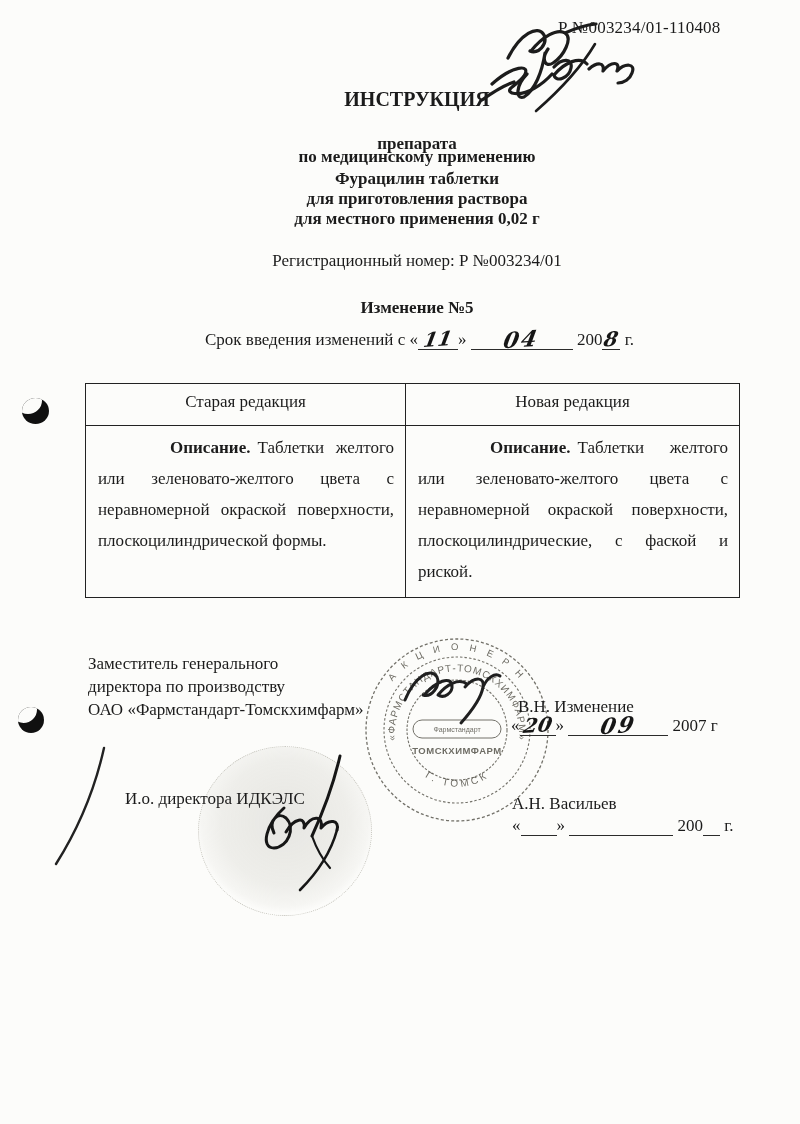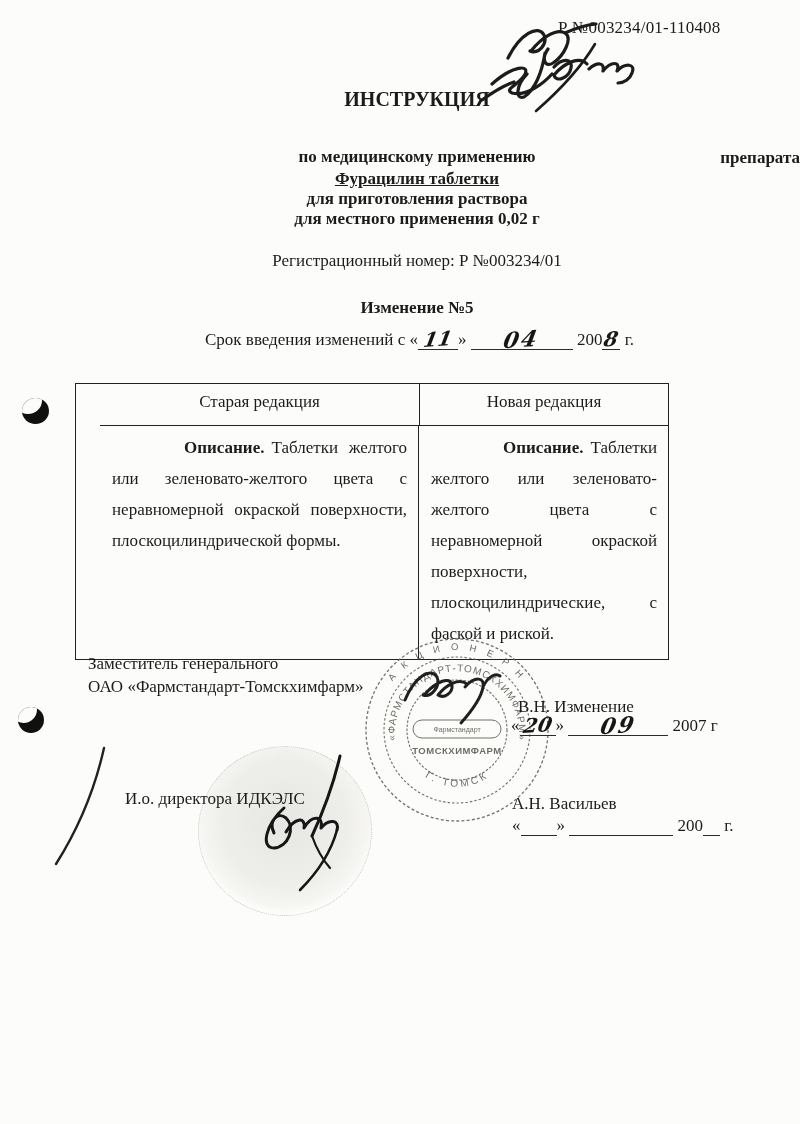--- a/index.html
+++ b/index.html
@@ -43,25 +43,24 @@
     font-weight: 700;
     display: inline-block;
     transform: skewX(-14deg) rotate(-4deg);
     font-size: 20px;
     color: #161616;
   }
   .hw-big { font-size: 22px; letter-spacing: 2px; }
 
   
   .doc-table {
-    left: 75px; top: 383px; width: 594px;
+    left: 85px; top: 383px; width: 655px;
     border: 1.8px solid #222;
     background: transparent;
     z-index: 2;
-    padding-left: 24px;
   }
   .doc-thead { display: flex; border-bottom: 1.8px solid #222; }
   .doc-th {
     text-align: center; font-size: 17px;
     padding: 8px 4px 13px;
   }
   .doc-th-old { width: 320px; border-right: 1.5px solid #222; }
   .doc-th-new { flex: 1; text-align: center; }
   .doc-tbody { display: flex; }
   .doc-td {
@@ -116,23 +115,23 @@
 <svg class="abs ink" style="left:452px; top:4px;" width="310" height="112" viewBox="0 0 310 112">
   <g fill="none" stroke="#1c1c1c" stroke-width="3.2" stroke-linecap="round" stroke-linejoin="round">
     <path d="M 56,54 C 68,30 86,20 92,31 C 96,40 86,51 78,47 M 79,47 C 90,33 105,24 113,29 C 121,34 112,52 101,59 C 93,64 89,55 96,45 M 113,29 C 124,24 134,21 144,20 M 93,49 C 90,68 83,86 72,93 C 63,96 64,81 75,70"></path>
     <path d="M 30,96 C 44,86 56,80 62,78 M 40,80 C 60,62 80,59 72,72 C 66,81 52,85 60,89 C 74,93 92,79 100,70 M 102,63 C 110,54 121,54 119,64 C 117,74 104,79 102,71 C 113,58 128,52 135,60 M 137,65 C 145,58 153,58 151,67 C 159,57 169,57 165,67 C 173,59 184,59 180,69 C 178,75 172,79 166,79"></path>
     <path d="M 143,40 C 130,62 108,86 84,107" stroke-width="2.6"></path>
   </g>
 </svg>
 
 <div class="abs centered t-bold fs20" style="top:88px;">ИНСТРУКЦИЯ</div>
 <div class="abs centered t-bold fs17" style="top:112px;margin-top:35px;">по медицинскому применению</div>
-<div class="abs centered t-bold fs17" style="top:148px;text-align:right;">препарата</div>
-
-<div class="abs centered t-bold fs17" style="top:169px;text-decoration:underline;">Фурацилин таблетки</div>
+<div class="abs centered t-bold fs17" style="top:134px;">препарата</div>
+
+<div class="abs centered t-bold fs17" style="top:169px;">Фурацилин таблетки</div>
 <div class="abs centered t-bold fs17" style="top:189px;">для приготовления раствора</div>
 <div class="abs centered t-bold fs17" style="top:209px;">для местного применения 0,02 г</div>
 
 <div class="abs centered fs17" style="top:251px;">Регистрационный номер: Р №003234/01</div>
 
 <div class="abs centered t-bold fs17" style="top:298px;">Изменение №5</div>
 
 <div class="abs date-intro">
   <span>Срок введения изменений с «</span><span class="blank" style="width:40px;"><span class="hw">11</span></span><span>»</span>
   <span class="blank" style="width:102px;"><span class="hw hw-big">04</span></span>
@@ -153,20 +152,21 @@
       <span class="cell-label">Описание.</span><span>Таблетки желтого или зеленовато-желтого цвета с неравномерной окраской поверхности, плоскоцилиндричес­кие, с фаской и риской.</span>
     </div>
   </div>
 </div>
 
 <div class="abs crescent crescent-1"></div>
 <div class="abs crescent crescent-2"></div>
 
 <div class="abs pos-lines">
   <div>Заместитель генерального</div>
+  <div>директора по производству</div>
   <div>ОАО «Фармстандарт-Томскхимфарм»</div>
 </div>
 
 <div class="abs stamp-ghost"></div>
 
 <svg class="abs stamp-svg" viewBox="0 0 200 200">
   <defs>
     <path id="arcOuter" d="M 44,160 A 82,82 0 1 1 156,160"></path>
     <path id="arcRing" d="M 56,145 A 62,62 0 1 1 144,145"></path>
     <path id="arcBottom" d="M 50,124 A 56,56 0 0 0 150,124"></path>

